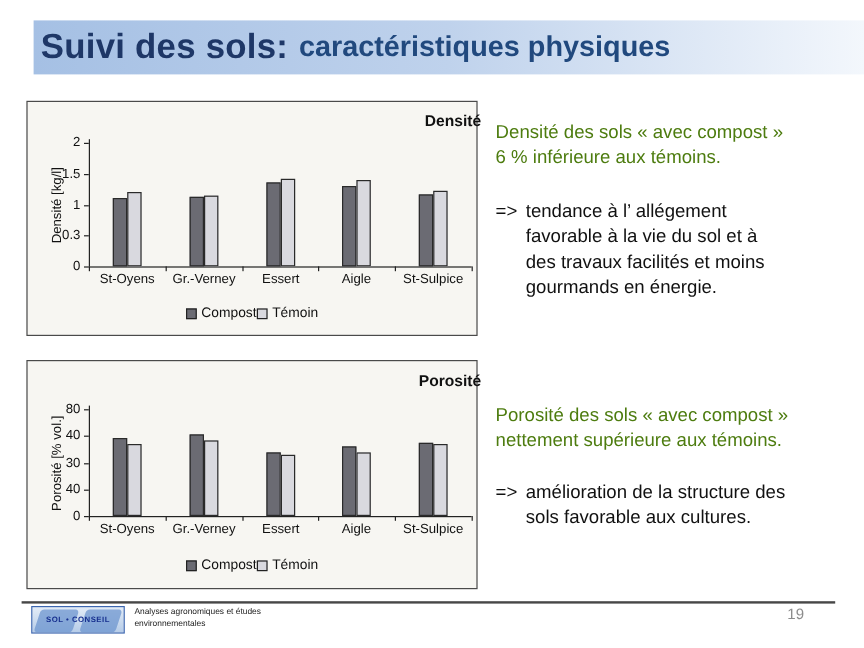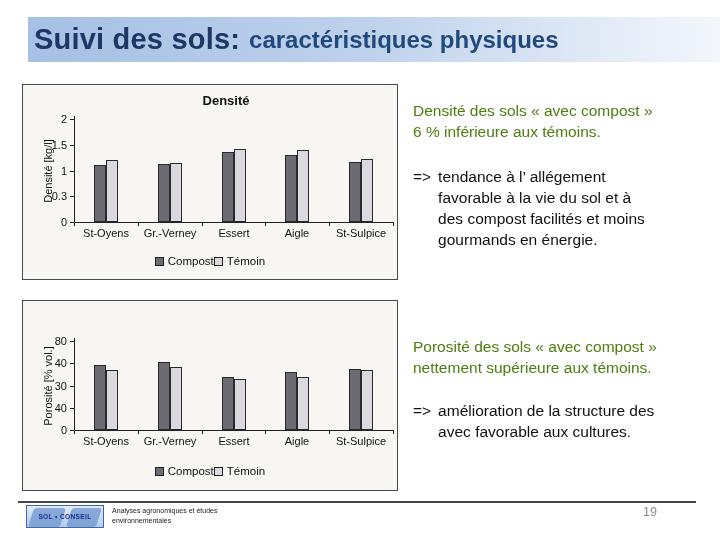--- a/index.html
+++ b/index.html
@@ -15,21 +15,21 @@
     display:flex;align-items:center;padding-left:6px;white-space:nowrap;
   }
   .title-main{font-size:29px;font-weight:bold;color:#1e3767;letter-spacing:0.2px;}
   .title-sub{font-size:24px;font-weight:bold;color:#21497e;margin-left:9px;}
   
   .chart-box{
     position:absolute;width:376px;background:#f7f6f2;border:1px solid #4a4a4a;
   }
   #chart1{left:22px;top:84px;height:196px;}
   #chart2{left:22px;top:300px;height:191px;}
-  .chart-title{position:absolute;left:16px;width:100%;text-align:center;
+  .chart-title{position:absolute;left:4px;width:100%;text-align:right;
     font-size:13px;font-weight:bold;color:#111;}
   .axis-line{position:absolute;background:#222;}
   .ytick-label{position:absolute;width:34px;text-align:right;font-size:11px;color:#111;}
   .ylab-wrap{position:absolute;display:flex;align-items:center;justify-content:center;width:22px;}
   .ylab-wrap span{transform:rotate(-90deg);white-space:nowrap;font-size:11px;color:#111;}
   .bar{position:absolute;border:1px solid #2a2a2a;}
   .cat-label{position:absolute;width:64px;text-align:center;font-size:11px;color:#111;}
   .legend{position:absolute;left:0;width:100%;display:flex;justify-content:center;
     font-size:11.5px;color:#111;align-items:center;}
   .legend-item{display:flex;align-items:center;gap:4px;}
@@ -48,21 +48,21 @@
   .logo-box{
     position:absolute;left:26px;top:505px;width:78px;height:23px;
     border:1px solid #3c66b0;background:linear-gradient(180deg,#e3ecf7,#b6cce8);
     display:flex;align-items:center;justify-content:center;overflow:hidden;
   }
   .logo-swoosh1,.logo-swoosh2{position:absolute;background:#6e96cf;opacity:.75;}
   .logo-swoosh1{left:4px;top:2px;width:32px;height:19px;transform:skewX(-18deg);border-radius:3px;}
   .logo-swoosh2{right:4px;top:2px;width:30px;height:19px;transform:skewX(-18deg);border-radius:3px;}
   .logo-text{position:relative;font-size:6.5px;font-weight:bold;color:#17308f;letter-spacing:.4px;}
   .tagline{position:absolute;left:112px;top:506px;font-size:7px;line-height:9.5px;color:#222;white-space:pre-line;}
-  .page-number{position:absolute;left:630px;top:505px;width:40px;text-align:center;
+  .page-number{position:absolute;left:630px;top:505px;width:40px;text-align:right;
     font-size:12.5px;color:#8c8c8c;}
 </style>
 </head>
 <body>
 
 <div class="slide">
 
   <div class="title-band">
     <span class="title-main">Suivi des sols:</span>
     <span class="title-sub">caractéristiques physiques</span>
@@ -111,20 +111,21 @@
           <div class="legend-swatch" style="background: rgb(107, 107, 115);"></div>
           <span>Compost</span>
         </div>
         <div class="legend-item">
           <div class="legend-swatch" style="background: rgb(217, 217, 223);"></div>
           <span>Témoin</span>
         </div>
       </div>
     </div>
   <div class="chart-box" id="chart2">
+      <div class="chart-title" style="top: 9px;">Porosité</div>
       <div class="ylab-wrap" style="left: 14px; top: 40px; height: 89px;">
         <span>Porosité [% vol.]</span>
       </div>
       <div class="axis-line" style="left: 51px; top: 37px; width: 1px; height: 92px;"></div>
       <div class="axis-line" style="left: 51px; top: 129px; width: 319px; height: 1px;"></div>
       <div class="axis-line" style="left: 47px; top: 129px; width: 4px; height: 1px;"></div>
       <div class="ytick-label" style="left: 10px; top: 123px;">0</div>
       <div class="axis-line" style="left: 47px; top: 107px; width: 4px; height: 1px;"></div>
       <div class="ytick-label" style="left: 10px; top: 101px;">40</div>
       <div class="axis-line" style="left: 47px; top: 85px; width: 4px; height: 1px;"></div>
@@ -166,32 +167,32 @@
       </div>
     </div>
 
   <div class="note" id="note1">
     <div class="note-highlight">Densité des sols « avec compost »
 6 % inférieure aux témoins.</div>
     <div class="note-black">
       <span class="note-arrow">=&gt;</span>
       <span class="note-body">tendance à l’ allégement
 favorable à la vie du sol et à
-des compost facilités et moins
+des travaux facilités et moins
 gourmands en énergie.</span>
     </div>
   </div>
 
   <div class="note" id="note2">
     <div class="note-highlight">Porosité des sols « avec compost »
 nettement supérieure aux témoins.</div>
     <div class="note-black">
       <span class="note-arrow">=&gt;</span>
       <span class="note-body">amélioration de la structure des
-avec favorable aux cultures.</span>
+sols favorable aux cultures.</span>
     </div>
   </div>
 
   <div class="footer-line"></div>
 
   <div class="logo-box">
     <span class="logo-swoosh1"></span>
     <span class="logo-swoosh2"></span>
     <span class="logo-text">SOL • CONSEIL</span>
   </div>

